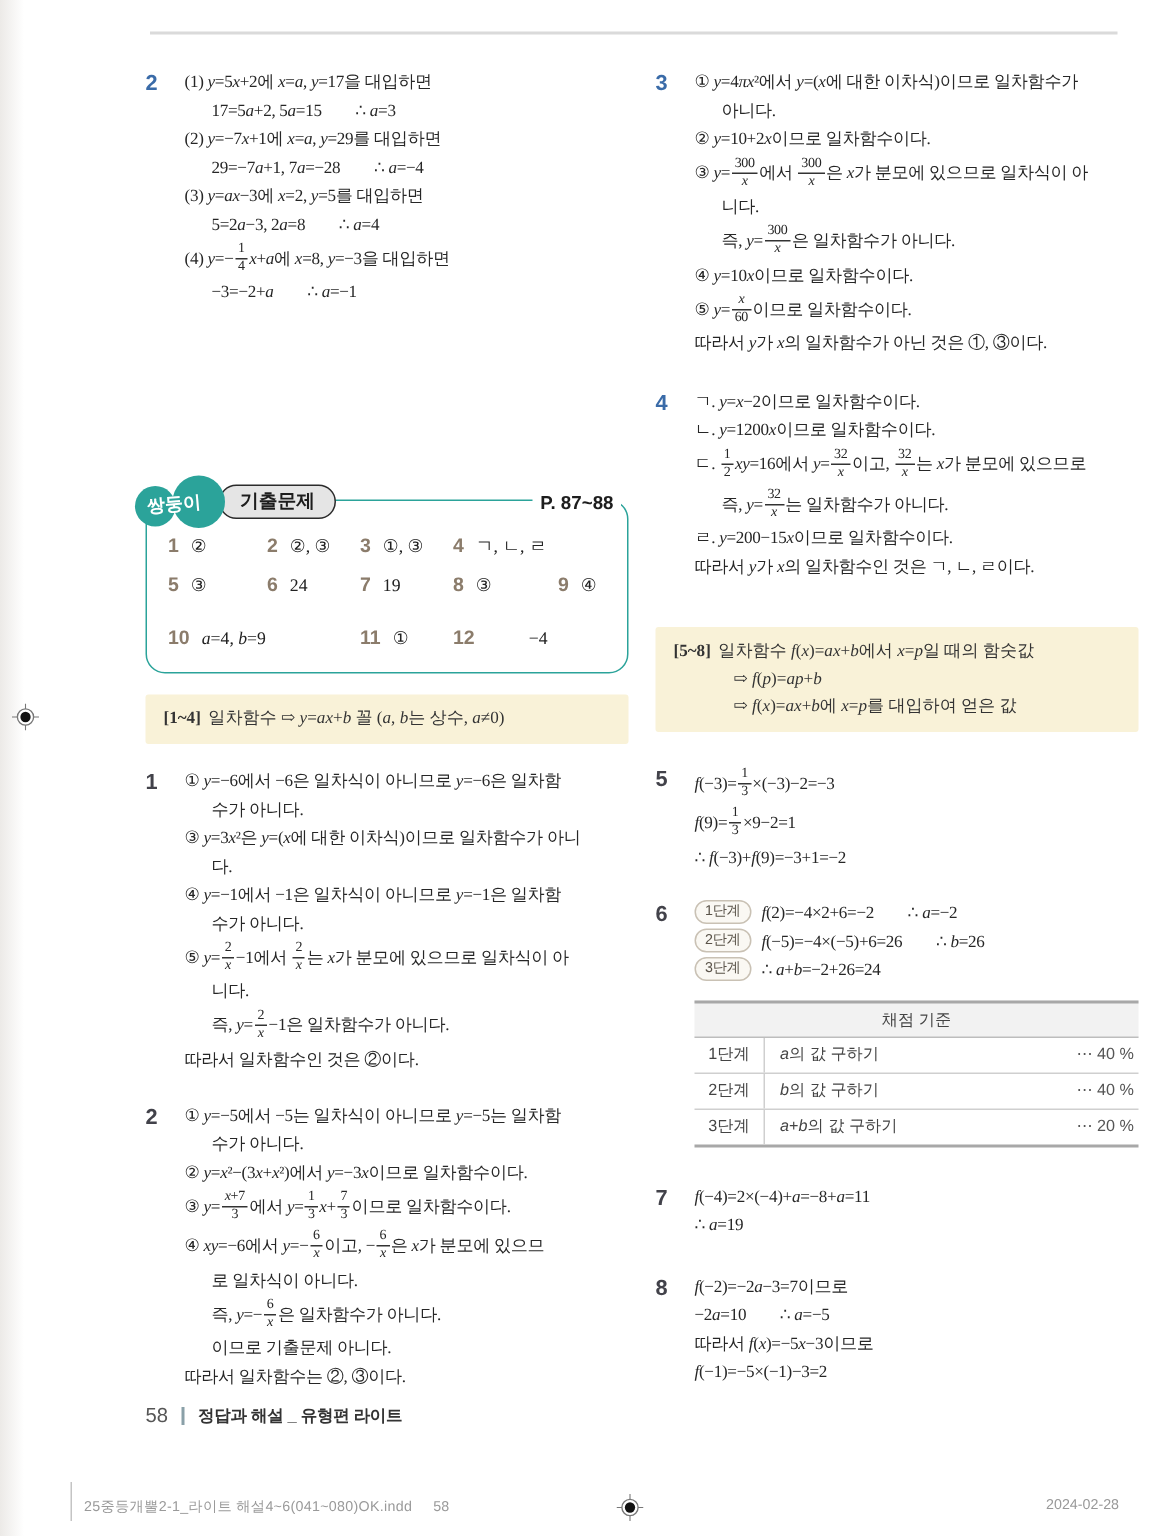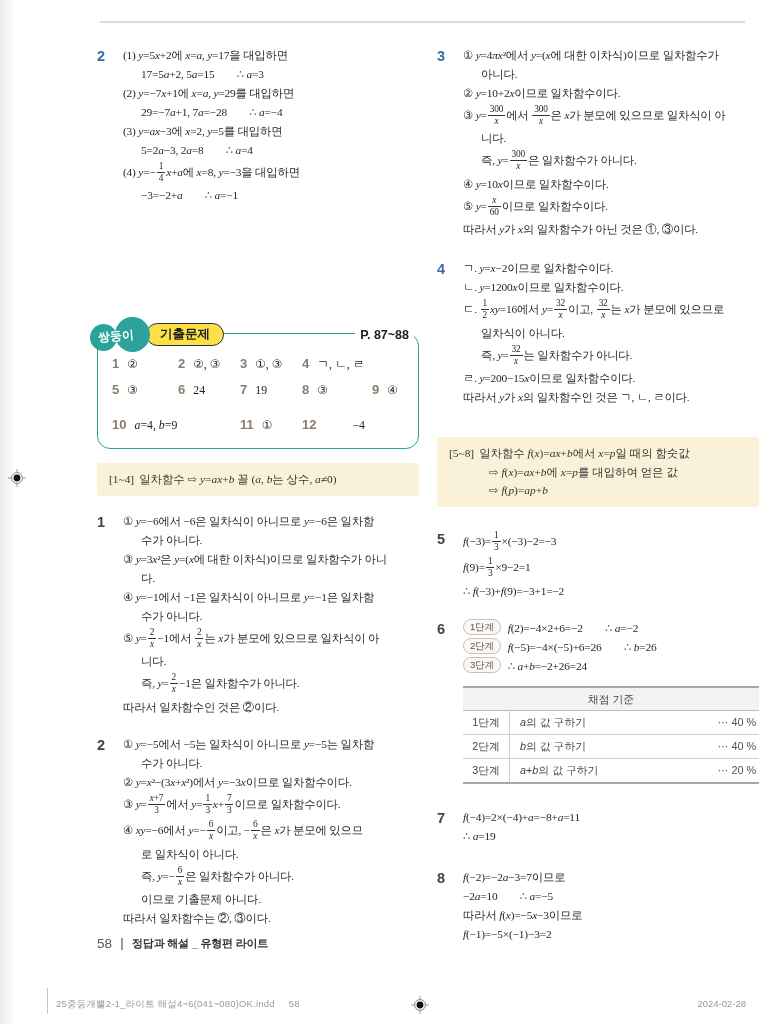--- a/index.html
+++ b/index.html
@@ -38,21 +38,21 @@
   #blk-answer-box{margin-top:128px;margin-bottom:14px;}
   .ansbox-header{position:absolute;top:-18px;left:-8px;right:4px;display:flex;align-items:center;}
   .logo{position:relative;width:62px;height:37px;flex:none;z-index:2;}
   .logo::before{content:'';position:absolute;left:0;top:8px;width:27px;height:27px;
         background:#2ba39a;border-radius:50%;}
   .logo::after{content:'';position:absolute;right:2px;top:1px;width:35px;height:35px;
         background:#2ba39a;border-radius:50%;}
   .logo-text{position:absolute;z-index:3;left:8px;top:12px;color:#fff;font-weight:700;
         font-size:12px;font-family:"Liberation Sans",sans-serif;transform:rotate(-5deg);
         letter-spacing:0px;white-space:nowrap;}
-  .pill{z-index:1;background:#fde047;border:1.6px solid #2b2b2b;border-radius:15px;
+  .pill{z-index:1;background:#e5e5e5;border:1.6px solid #2b2b2b;border-radius:15px;
         padding:2px 13px;margin-left:-6px;font-weight:700;font-size:12.5px;
         font-family:"Liberation Sans",sans-serif;color:#1d1d1d;white-space:nowrap;}
   .hspacer{flex:1;}
   .pageref{background:#fff;padding:0 5px;font-weight:700;font-size:12.5px;
         font-family:"Liberation Sans",sans-serif;color:#1d1d1d;}
   .arow{display:flex;margin-bottom:9px;align-items:baseline;}
   .acell{display:inline-flex;align-items:baseline;}
   .arow .acell:nth-child(1){width:66px;}
   .arow .acell:nth-child(2){width:62px;}
   .arow .acell:nth-child(3){width:62px;}
@@ -63,21 +63,21 @@
   .arow:nth-child(3) .acell:nth-child(3){width:auto;gap:28px;}
   .anum{font-family:"Liberation Sans",sans-serif;font-weight:700;font-size:13px;
         color:#8b7c6b;margin-right:8px;}
   .aval{font-size:11.8px;color:#222;white-space:nowrap;}
 
   
   .note{background:#f9f2d8;padding:7px 10px 7px 12px;font-size:11.4px;line-height:18.5px;
         color:#333;border-radius:2px;}
   #blk-note-1-4{margin-bottom:16px;}
   #blk-note-5-8{margin-top:30px;margin-bottom:22px;}
-  .npre{font-weight:400;margin-right:5px;}
+  .npre{font-weight:700;margin-right:5px;}
   .nline{white-space:nowrap;}
   .nline.ind{padding-left:40px;}
 
   
   .table{font-family:"Liberation Sans",sans-serif;font-size:10.8px;color:#444;}
   #blk-grading-table{margin:2px 0 24px 26px;}
   .thead{text-align:center;line-height:22px;background:#f2f2f2;
         border-top:2px solid #a8a8a8;border-bottom:1px solid #bdbdbd;}
   .trow{display:flex;border-bottom:1px solid #cfcfcf;line-height:23px;}
   .trows .trow:last-child{border-bottom:2px solid #a8a8a8;}
@@ -308,33 +308,32 @@
           <div class="line">ㄷ. <span class="frac">
               <span class="fnum">1</span>
               <span class="fden">2</span>
             </span><i>x</i><i>y</i>=16에서 <i>y</i>=<span class="frac">
               <span class="fnum">32</span>
               <span class="fden"><i>x</i></span>
             </span>이고, <span class="frac">
               <span class="fnum">32</span>
               <span class="fden"><i>x</i></span>
             </span>는 <i>x</i>가 분모에 있으므로</div>
-          <div class="line ind">일차식이 아니다.</div>
           <div class="line ind">즉, <i>y</i>=<span class="frac">
               <span class="fnum">32</span>
               <span class="fden"><i>x</i></span>
             </span>는 일차함수가 아니다.</div>
           <div class="line">ㄹ. <i>y</i>=200−15<i>x</i>이므로 일차함수이다.</div>
           <div class="line">따라서 <i>y</i>가 <i>x</i>의 일차함수인 것은 ㄱ, ㄴ, ㄹ이다.</div>
         </div>
       </div>
       <div id="blk-note-5-8" class="block note">
         <div class="nline"><b class="npre">[5~8]</b>일차함수 <i>f</i>(<i>x</i>)=<i>a</i><i>x</i>+<i>b</i>에서 <i>x</i>=<i>p</i>일 때의 함숫값</div>
+        <div class="nline ind">⇨ <i>f</i>(<i>p</i>)=<i>a</i><i>p</i>+<i>b</i></div>
         <div class="nline ind">⇨ <i>f</i>(<i>x</i>)=<i>a</i><i>x</i>+<i>b</i>에 <i>x</i>=<i>p</i>를 대입하여 얻은 값</div>
-        <div class="nline ind">⇨ <i>f</i>(<i>p</i>)=<i>a</i><i>p</i>+<i>b</i></div>
       </div>
       <div id="blk-problem-5" class="block problem">
         <div class="pnum dark">5</div>
         <div class="pbody">
           <div class="line"><i>f</i>(−3)=<span class="frac">
               <span class="fnum">1</span>
               <span class="fden">3</span>
             </span>×(−3)−2=−3</div>
           <div class="line"><i>f</i>(9)=<span class="frac">
               <span class="fnum">1</span>

